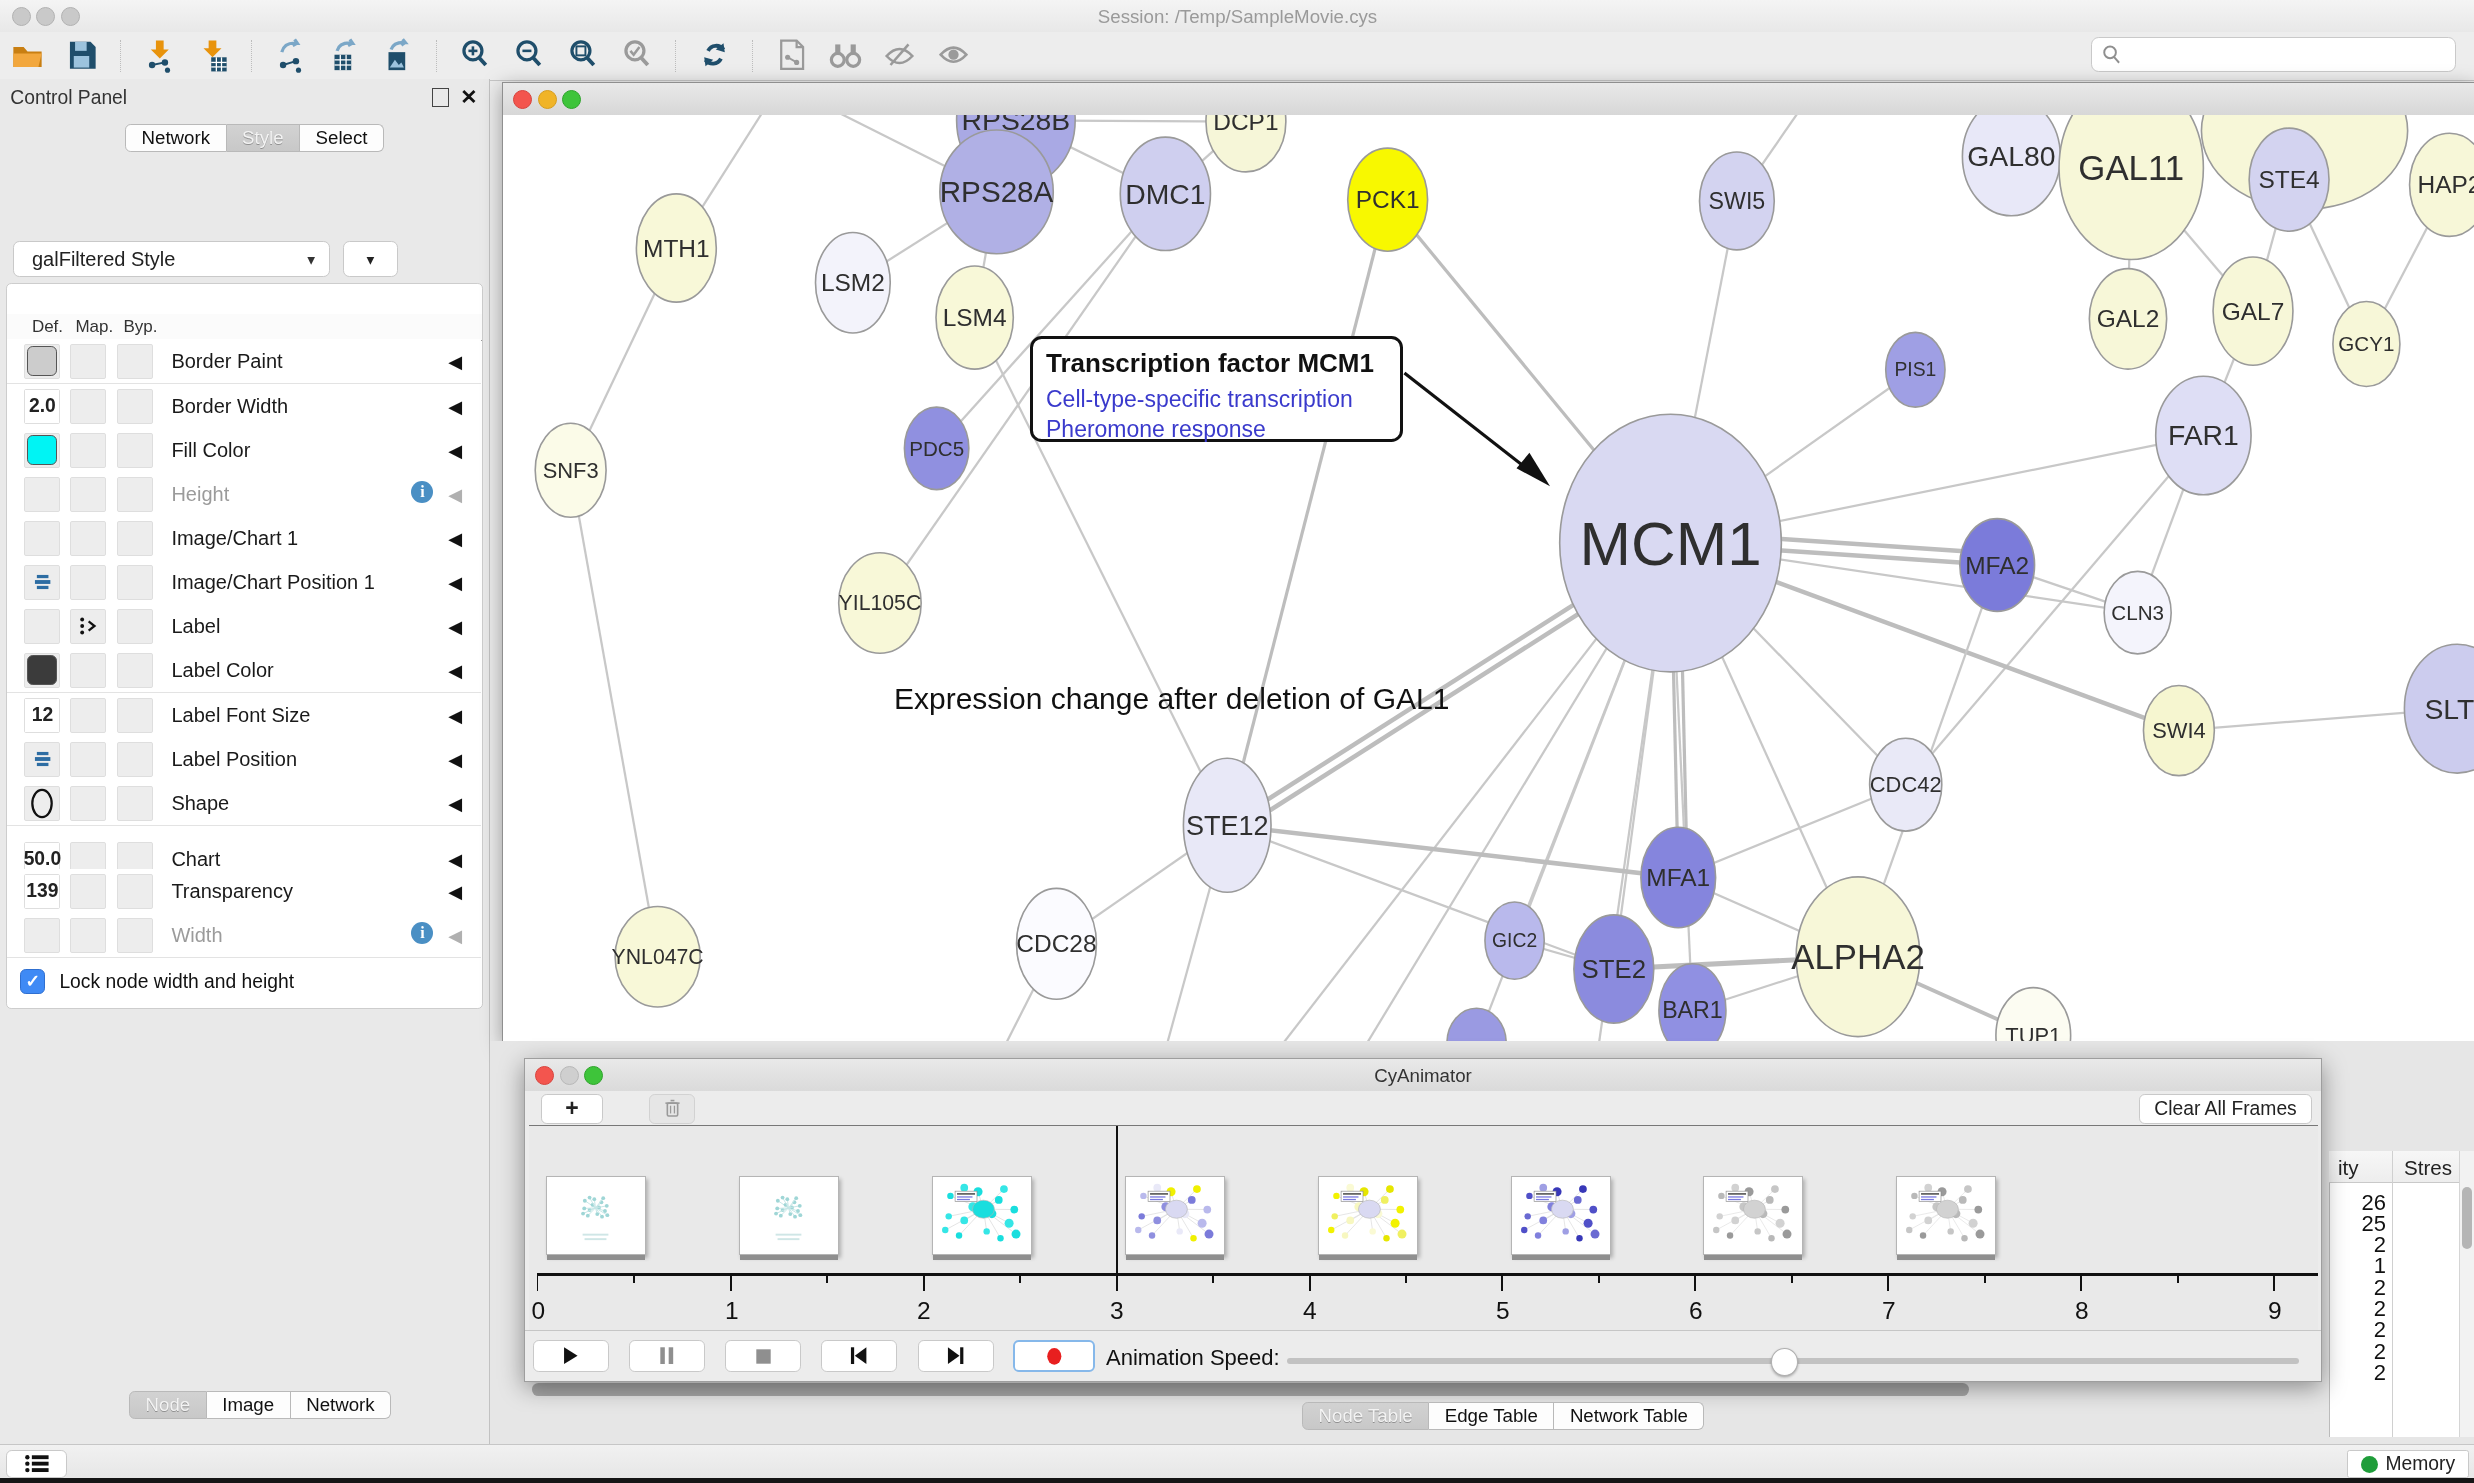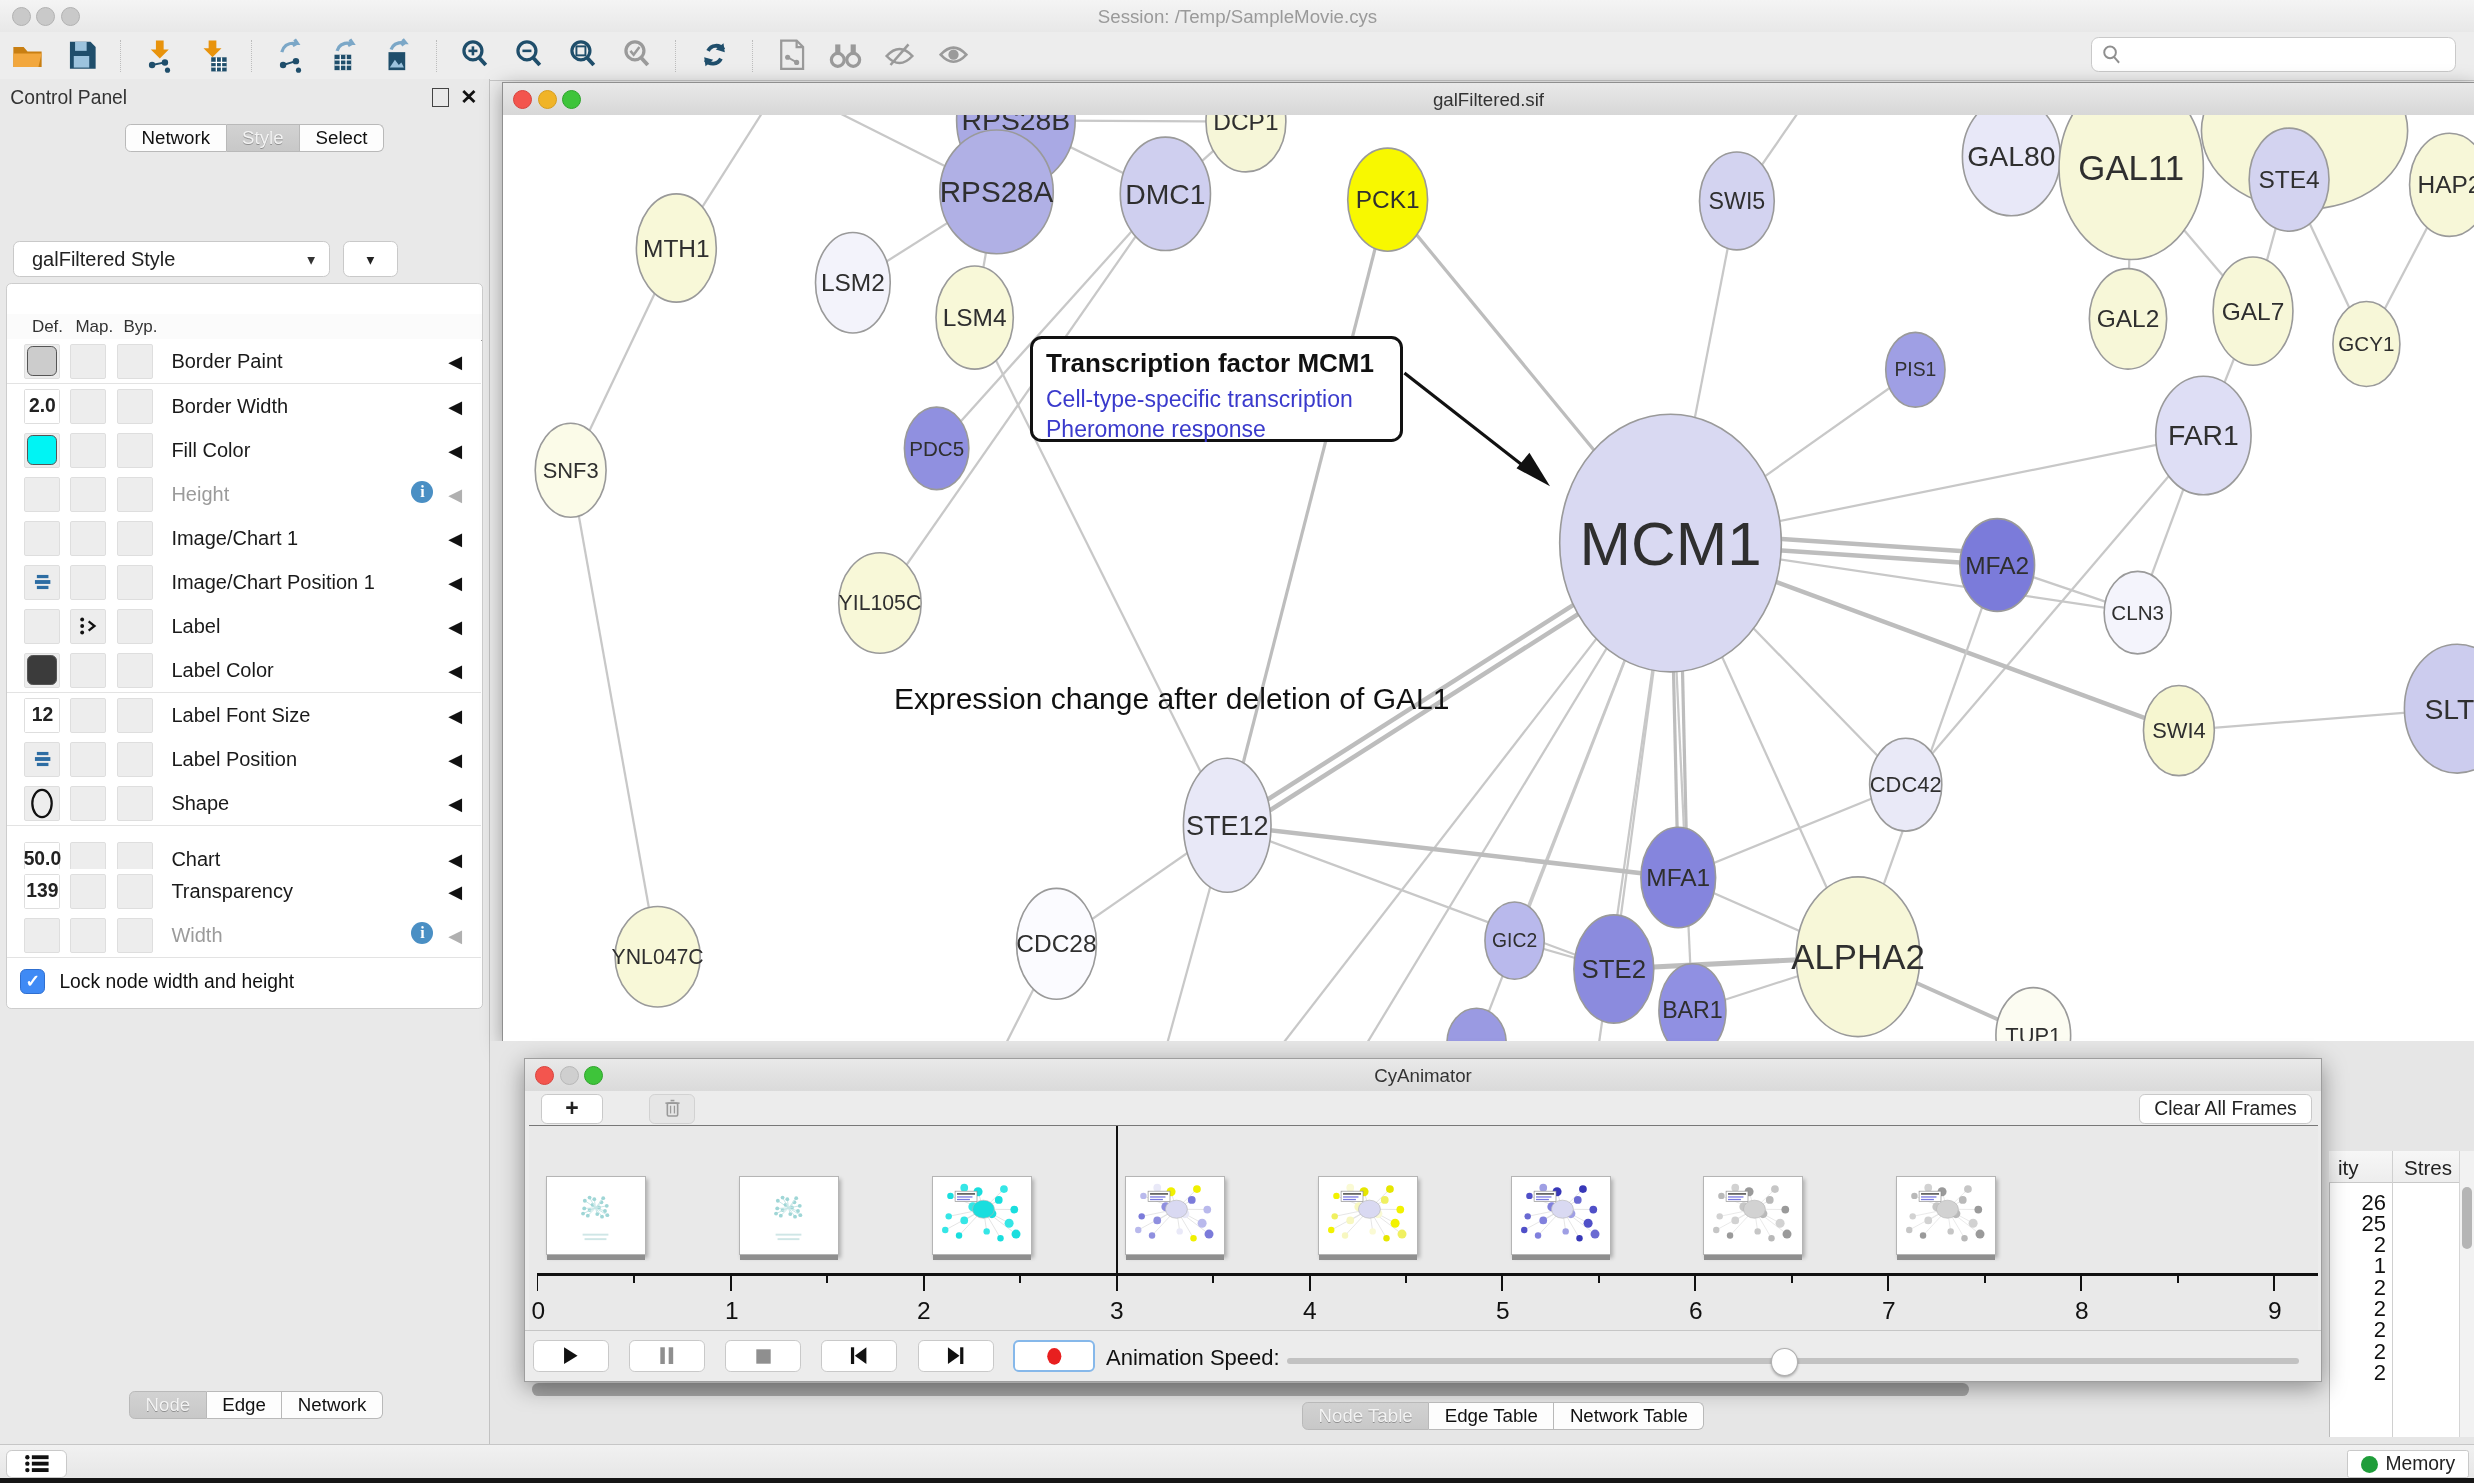--- a/index.html
+++ b/index.html
@@ -428,31 +428,30 @@
           </div>
         </div>
       <div class="lockrow" id="lockrow" style="top: 677px;">
         <div class="lockbox">✓</div>
         <div class="locklab">Lock node width and height</div>
       </div>
     </div>
 
     <div class="seg" id="cp-bottom-tabs" style="left:129px;top:1312px;">
         <div class="sg sel">Node</div>
-        <div class="sg">Edge</div>
+        <div class="sg">Image</div>
         <div class="sg">Network</div>
       </div>
   </div>
 
   <div class="abs netwin">
     <div class="abs netbar">
       <div class="abs tl-dot" style="left:10.3px;top:7px;background:#f3554e;border:0.6px solid #d8433d;"></div>
       <div class="abs tl-dot" style="left:35px;top:7px;background:#f0b428;border:0.6px solid #d79d1d;"></div>
       <div class="abs tl-dot" style="left:59px;top:7px;background:#3ec43a;border:0.6px solid #2ea42b;"></div>
-      <div class="abs net-title">galFiltered.sif</div>
     </div>
     <div class="abs netcanvas">
       <svg id="netsvg" width="1971" height="927" viewBox="779 176 3059 1438">
           <line x1="1575" y1="184" x2="1545" y2="295" stroke="#c8c8c8" stroke-width="3.5"></line>
           <line x1="1545" y1="295" x2="1322" y2="436" stroke="#c8c8c8" stroke-width="3.5"></line>
           <line x1="1545" y1="295" x2="1511" y2="490" stroke="#c8c8c8" stroke-width="3.5"></line>
           <line x1="1545" y1="295" x2="1210" y2="127" stroke="#c8c8c8" stroke-width="3.5"></line>
           <line x1="1807" y1="298" x2="1575" y2="184" stroke="#c8c8c8" stroke-width="3.5"></line>
           <line x1="1807" y1="298" x2="1932" y2="186" stroke="#c8c8c8" stroke-width="3.5"></line>
           <line x1="1807" y1="298" x2="1452" y2="693" stroke="#c8c8c8" stroke-width="3.5"></line>

